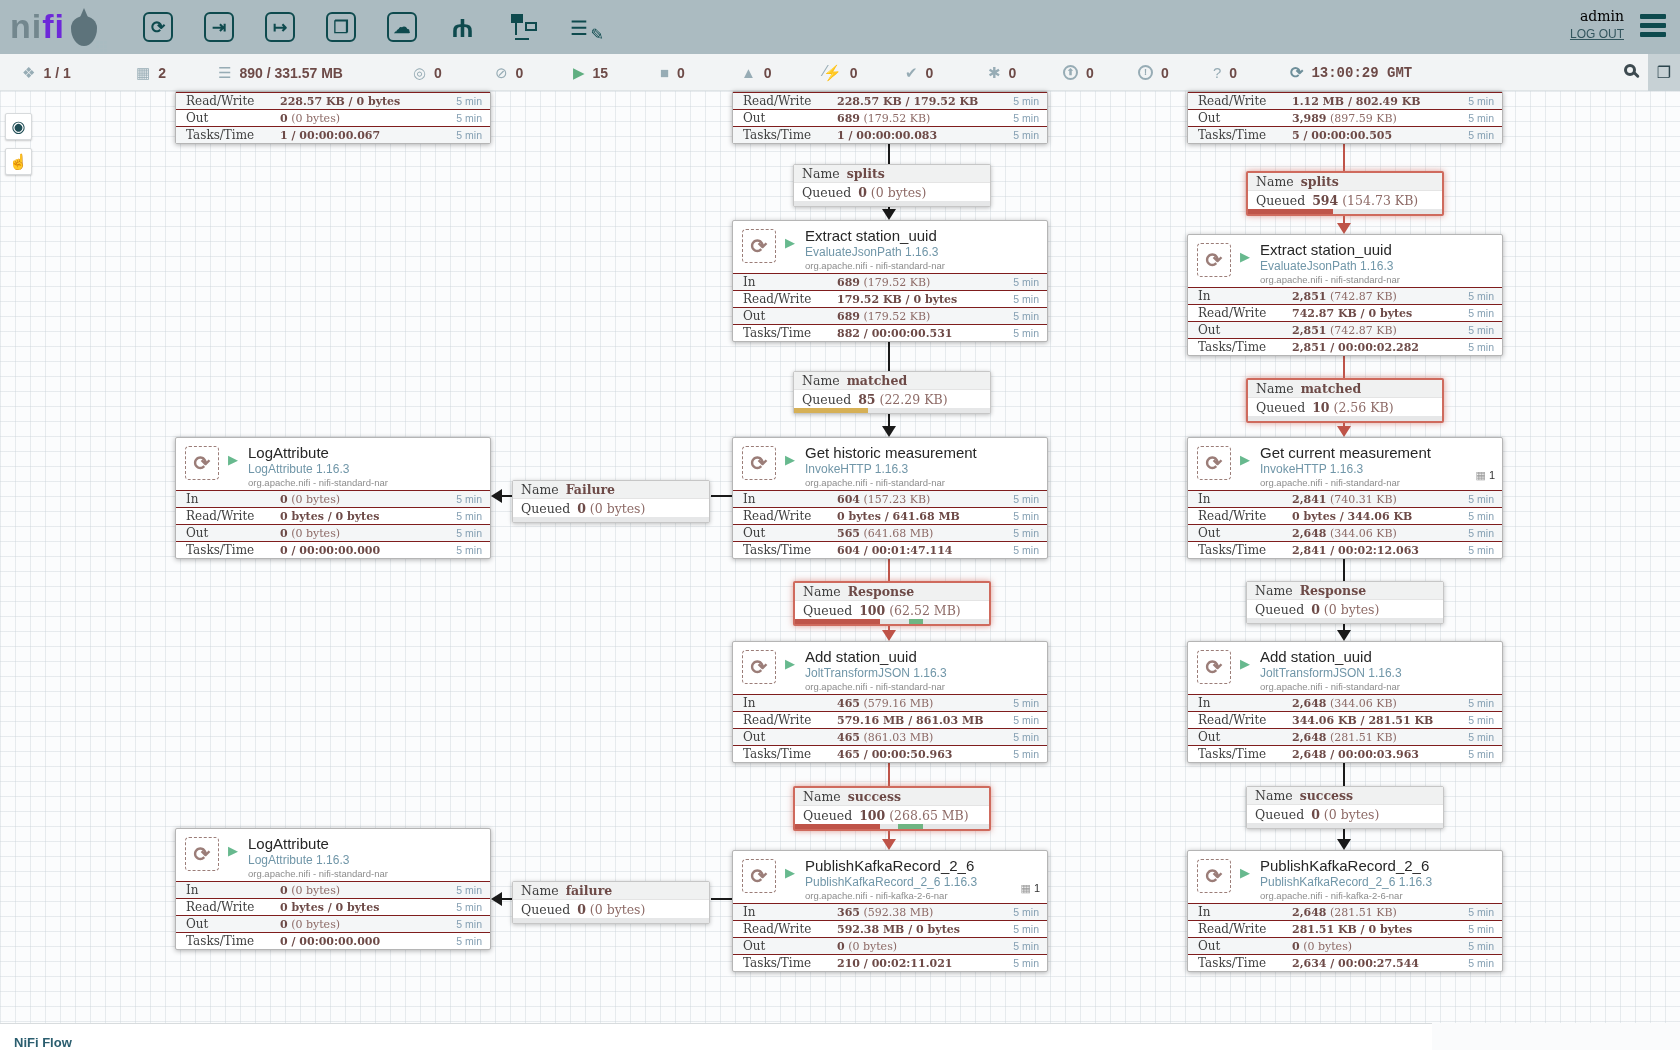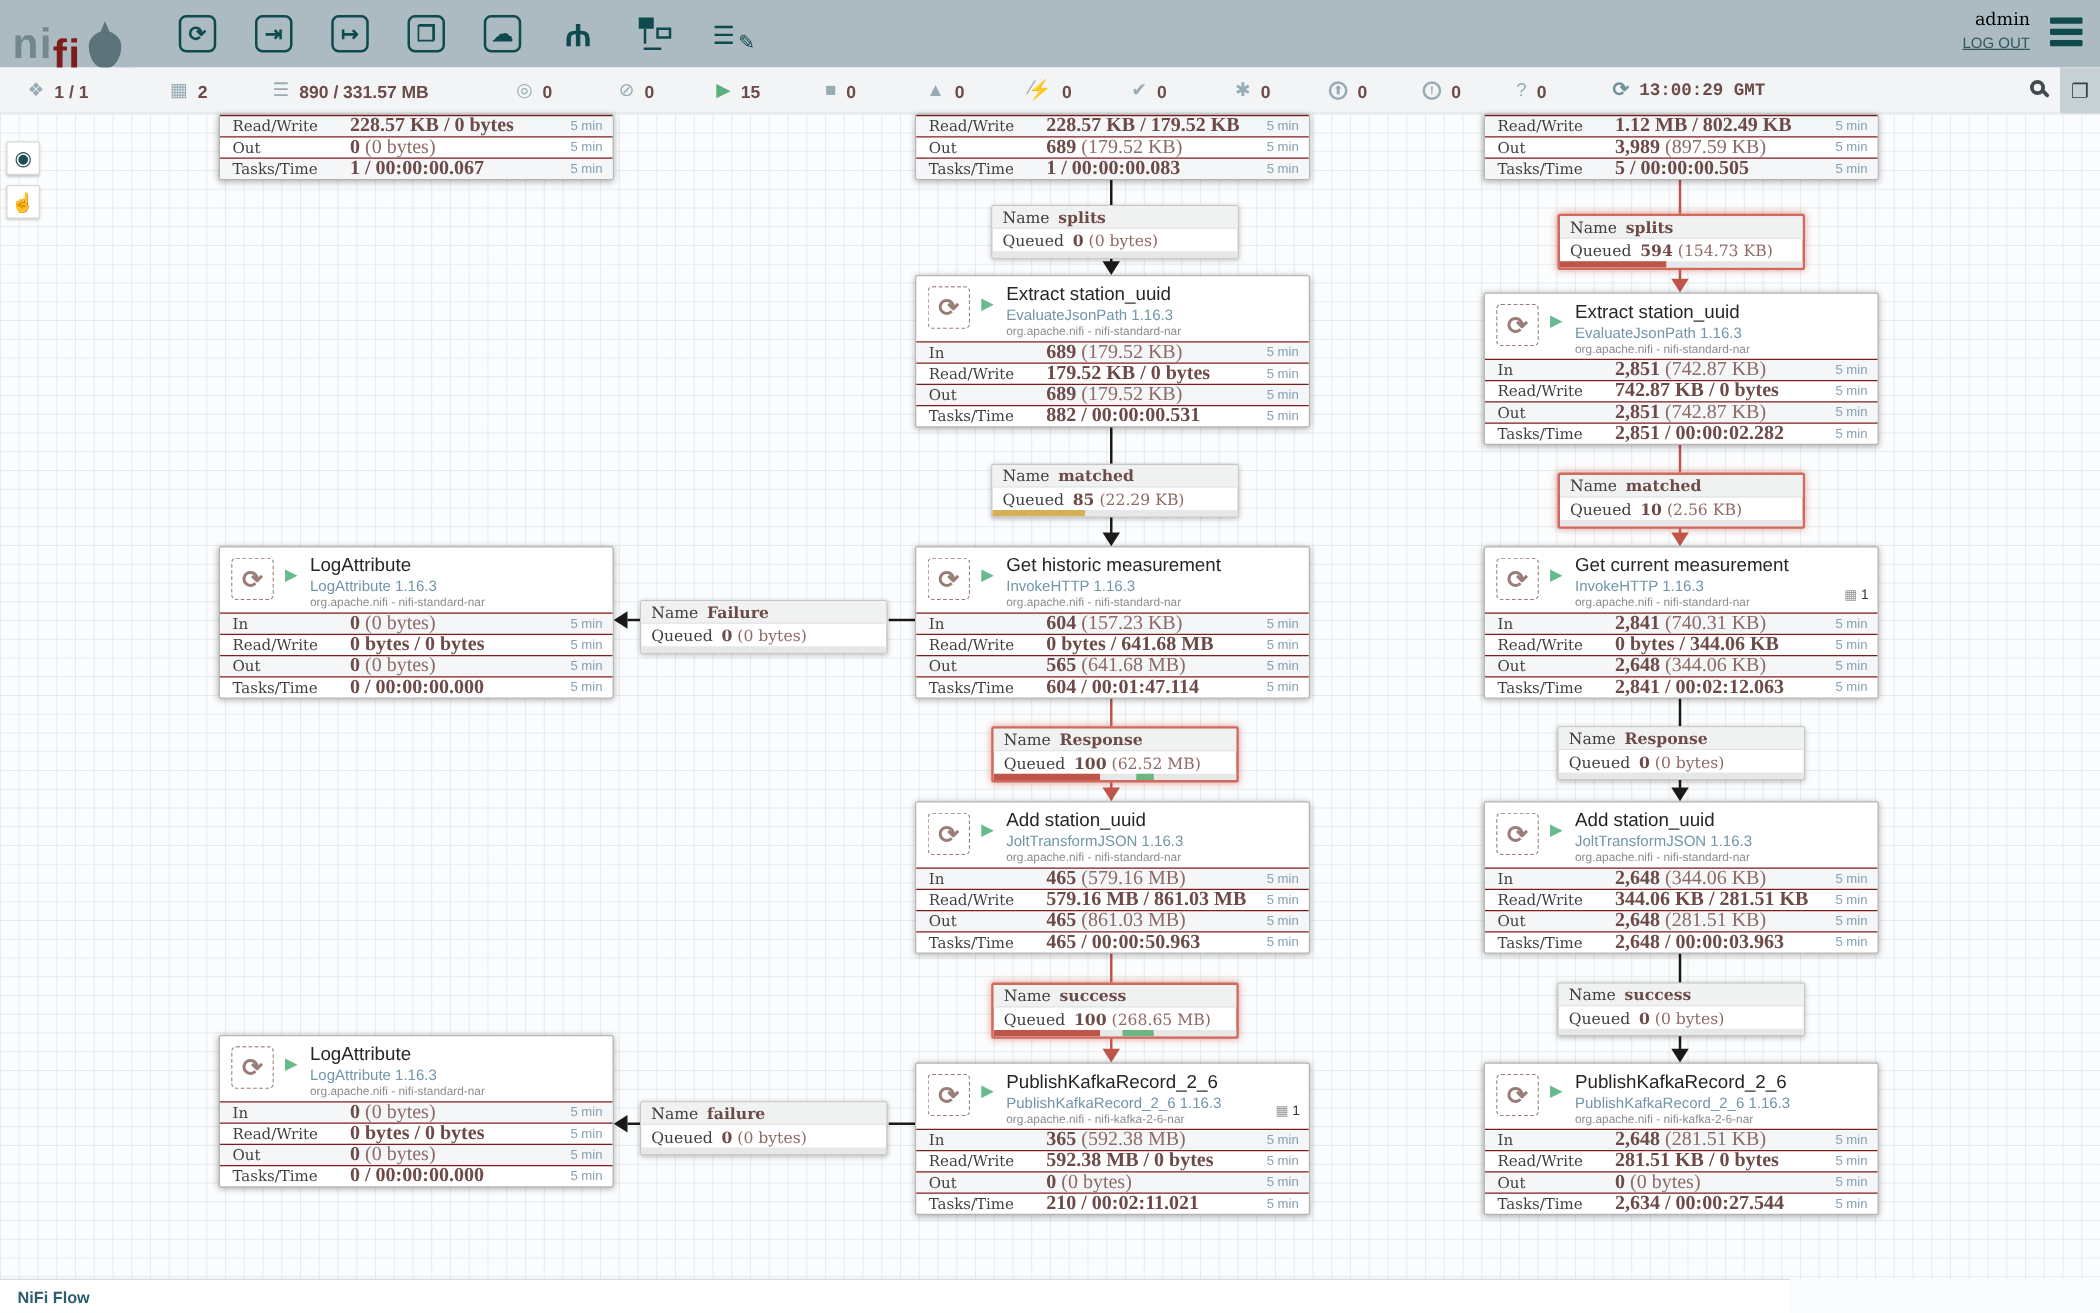--- a/index.html
+++ b/index.html
@@ -2,21 +2,21 @@
 <html><head>
 <meta charset="utf-8">
 <style>
   * { margin:0; padding:0; box-sizing:border-box; }
   html,body { width:1680px; height:1050px; overflow:hidden; font-family:"Liberation Sans",sans-serif; background:#fafbfc; }
 
   
   #appbar { position:absolute; left:0; top:0; width:1680px; height:54px; background:#abbbc1; }
   #logo { position:absolute; left:10px; top:7px; display:flex; align-items:center; }
   #logo .ni { font-size:34px; font-weight:bold; color:#73878e; letter-spacing:1px; }
-  #logo .fi { font-size:34px; font-weight:bold; color:#7f1d1d; letter-spacing:1px;margin-top:18px; }
+  #logo .fi { font-size:34px; font-weight:bold; color:#6d28d9; letter-spacing:1px; }
   #drop { position:relative; width:30px; height:38px; margin-left:4px; }
   #drop .blob { position:absolute; left:2px; top:8px; width:26px; height:30px; background:#5d737b; border-radius:50% 50% 50% 50% / 40% 40% 60% 60%; }
   #drop .tip { position:absolute; left:9px; top:0; width:0; height:0; border-left:6px solid transparent; border-right:6px solid transparent; border-bottom:14px solid #5d737b; }
   #drop .dots { position:absolute; right:0px; bottom:2px; width:3px; height:3px; background:#a9bbc1;
      box-shadow:4px 0 #a9bbc1,8px 0 #a9bbc1,0 4px #a9bbc1,4px 4px #a9bbc1,8px 4px #a9bbc1,4px 8px #a9bbc1,8px 8px #a9bbc1; }
   .tool { position:absolute; top:8px; width:38px; height:38px; display:flex; align-items:center; justify-content:center; color:#0e4a4e; cursor:pointer; }
   .tool .boxed { width:30px; height:30px; border:2px solid #0e4a4e; border-radius:6px; display:flex; align-items:center; justify-content:center; font-size:17px; font-weight:bold; }
   .tool .plain { font-size:26px; font-weight:bold; }
   .tmpl { position:relative; width:30px; height:30px; }
   .tmpl i { position:absolute; background:#0e4a4e; }
@@ -57,38 +57,38 @@
   .pplay { position:absolute; left:52px; top:14px; font-size:13px; color:#67b98e; }
   .ptext { margin-left:64px; }
   .ptitle { font-size:15px; color:#262626; white-space:nowrap; }
   .ptype { font-size:12px; color:#7096a8; margin-top:1px; white-space:nowrap; }
   .porg { font-size:9.5px; color:#8c8c8c; margin-top:1px; white-space:nowrap; }
   .threads { position:absolute; right:7px; top:31px; font-size:11px; color:#333; }
   .threads .tg { color:#9b9b9b; font-size:11px; margin-right:3px; }
   .prow { display:flex; align-items:center; height:17px; border-top:1px solid #7f1d1d; padding:0 8px 0 10px; font-family:"DejaVu Serif",serif; }
   .prow.alt { background:#f4f6f7; }
   .plab { width:94px; font-size:12px; color:#3f3f3f; }
-  .pval { flex:1; font-size:16px; color:#8d6a66; white-space:nowrap; overflow:hidden;font-family:Liberation Serif, serif; }
+  .pval { flex:1; font-size:11px; color:#8d6a66; white-space:nowrap; overflow:hidden; }
   .pval b { color:#6d4a47; }
   .pwin { font-size:10.5px; color:#85a0b3; font-family:"Liberation Sans",sans-serif; }
 
   .clabel { position:absolute; width:198px; background:#fff; border:1px solid #c6c6c6; border-radius:2px; box-shadow:0 1px 4px rgba(0,0,0,.25); cursor:pointer; }
   .clabel.alert { border:2px solid #cf6a5d; box-shadow:0 0 6px rgba(207,106,93,.65); }
   .clrow { display:flex; align-items:center; height:18px; padding:0 8px; font-family:"DejaVu Serif",serif; font-size:12.5px; color:#3f3f3f; }
   .clrow.namerow { background:#f0f1f1; border-bottom:1px solid #e4e4e4; }
   .clrow .cv { margin-left:7px; color:#8d6a66; white-space:nowrap; }
   .clrow .cv b { color:#6d4a47; }
   .clbar { position:relative; height:5px; background:#e6e7e8; margin:0; }
   .clbar .seg { position:absolute; top:0; height:5px; }
 
   .cline { position:absolute; }
   .arr { position:absolute; width:0; height:0; }
 
   
-  #footer { position:absolute; left:0; top:1023px; width:1432px; height:27px; background:#ffffff; border-top:1px solid #d8dcde; display:flex; align-items:center; }
+  #footer { position:absolute; left:0; top:1023px; width:1432px; height:27px; background:#ffffff; border-top:1px solid #d8dcde; display:flex; align-items:flex-end; }
   #crumb { margin-left:14px; font-size:13px; font-weight:bold; color:#2b5e6f; cursor:pointer; }
 </style>
 </head>
 <body>
 
 <div id="appbar">
   <div id="logo">
     <span class="ni">ni</span>
       <span class="fi">fi</span>
     <span id="drop">

